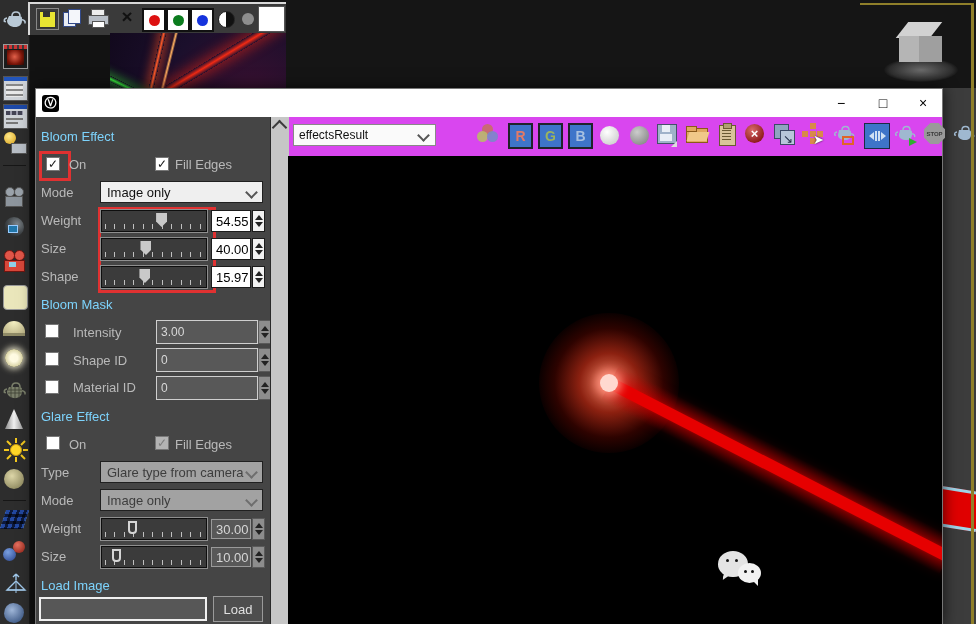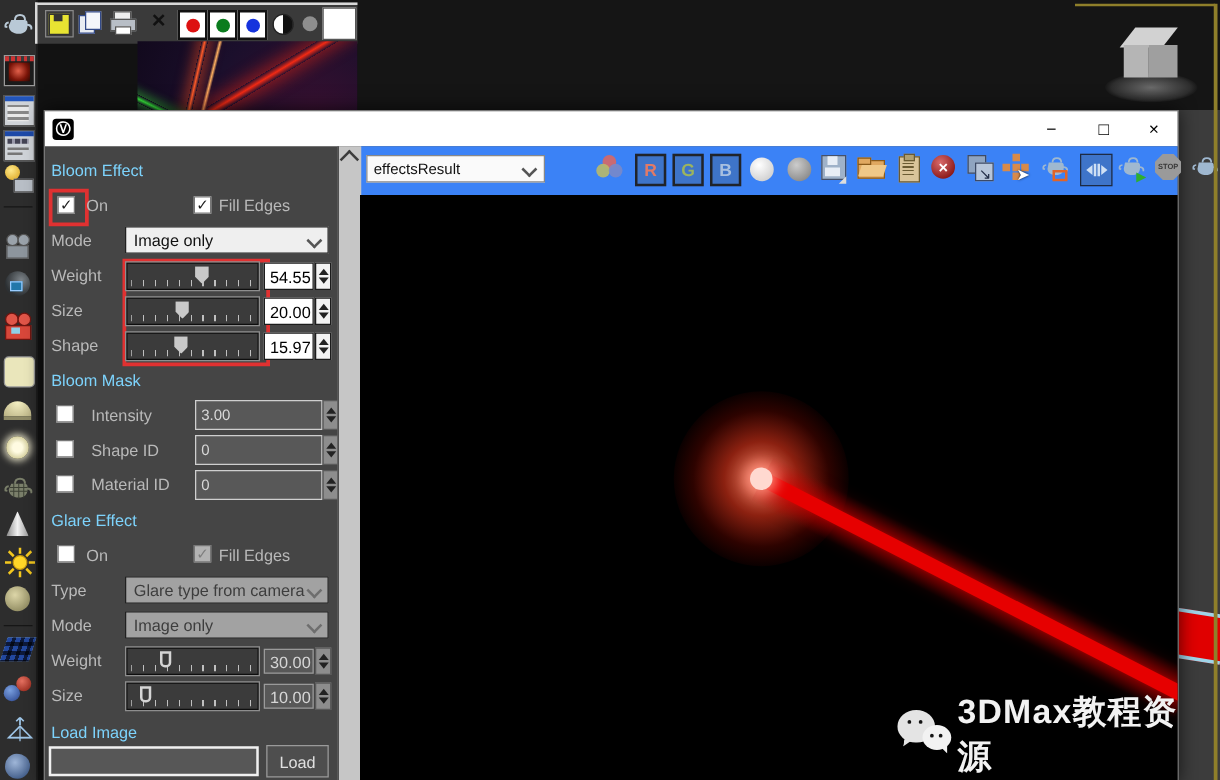--- a/index.html
+++ b/index.html
@@ -37,21 +37,21 @@
 
   
   #vfb{left:35px;top:88px;width:906px;height:536px;background:#454545;border:1px solid #777;box-shadow:0 0 14px rgba(0,0,0,.7);}
   #vfb-title{position:absolute;left:0;top:0;width:100%;height:28px;background:#ffffff;display:flex;align-items:center;}
   #vfb-logo{margin-left:6px;width:17px;height:17px;background:#000;border-radius:3px;color:#fff;
             display:flex;align-items:center;justify-content:center;font-size:12px;font-weight:bold;}
   #vfb-title-text{margin-left:8px;font-size:13px;color:#000;}
   .win-btn{position:absolute;top:0;width:34px;height:28px;display:flex;align-items:center;justify-content:center;color:#000;font-size:14px;cursor:default;}
 
   
-  #vfb-toolbar{position:absolute;left:252px;top:28px;width:654px;height:39px;background:#3b82f6;}
+  #vfb-toolbar{position:absolute;left:252px;top:28px;width:654px;height:39px;background:#d946ef;}
   #effects-select{position:absolute;left:5px;top:7px;width:143px;height:22px;background:#fafafa;border:1px solid #888;
                   display:flex;align-items:center;font-size:12px;color:#111;padding-left:5px;box-sizing:border-box;}
   .chev{width:7px;height:7px;border-right:2px solid #555;border-bottom:2px solid #555;transform:rotate(45deg);}
   #effects-select .chev{position:absolute;right:7px;top:6px;}
   .tb-ico{position:absolute;top:6px;width:24px;height:25px;}
   .rgb-letter{position:absolute;top:6px;width:25px;height:26px;background:#3e74c9;border:2px solid #20232a;box-sizing:border-box;
               display:flex;align-items:center;justify-content:center;font-size:14px;font-weight:bold;}
   .ball{position:absolute;top:9px;width:19px;height:19px;border-radius:50%;}
   .teapot-svg{width:26px;height:24px;}
 
@@ -382,21 +382,21 @@
     <div class="spin en" style="left:216px;top:121px">
         <div class="tri-up"></div>
         <div class="tri-dn"></div>
       </div>
 
     <div class="lbl" style="left:5px;top:152px">Size</div>
     <div class="slider" style="top:149px">
       <div class="ticks"></div>
         <div class="thumb" style="left: 37%;"></div>
     </div>
-    <div class="val en" style="top:149px">20.00</div>
+    <div class="val en" style="top:149px">40.00</div>
     <div class="spin en" style="left:216px;top:149px">
         <div class="tri-up"></div>
         <div class="tri-dn"></div>
       </div>
 
     <div class="lbl" style="left:5px;top:180px">Shape</div>
     <div class="slider" style="top:177px">
       <div class="ticks"></div>
         <div class="thumb" style="left: 36%;"></div>
     </div>
@@ -489,18 +489,17 @@
         <div id="wechat">
           <div class="wc-big">
               <span class="wc-eye" style="left:8px;top:8px"></span>
               <span class="wc-eye" style="left:17px;top:8px"></span>
             </div>
           <div class="wc-small">
               <span class="wc-eye" style="left:6px;top:7px"></span>
               <span class="wc-eye" style="left:13px;top:7px"></span>
             </div>
         </div>
-        <div id="wm-text">3DMax教程资源</div>
       </div>
     </div>
   </div>
 
 </div>
 
 </body></html>

